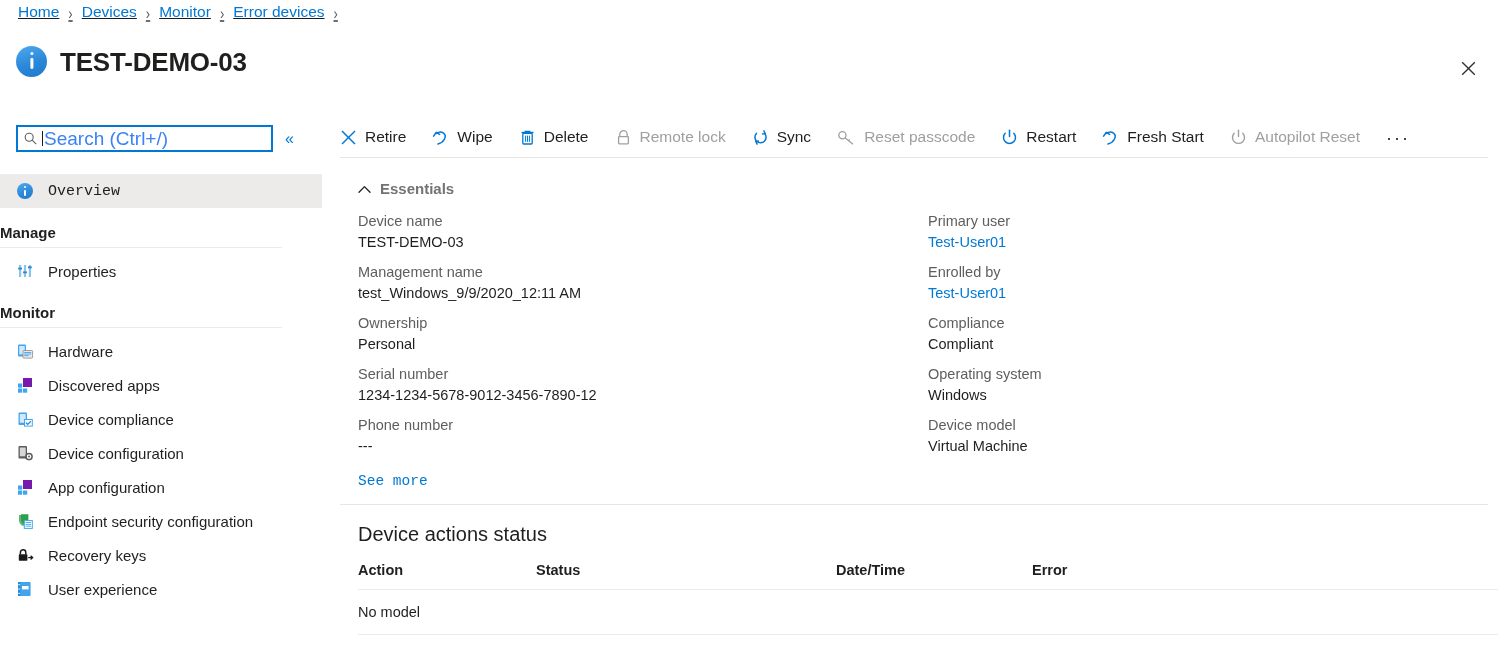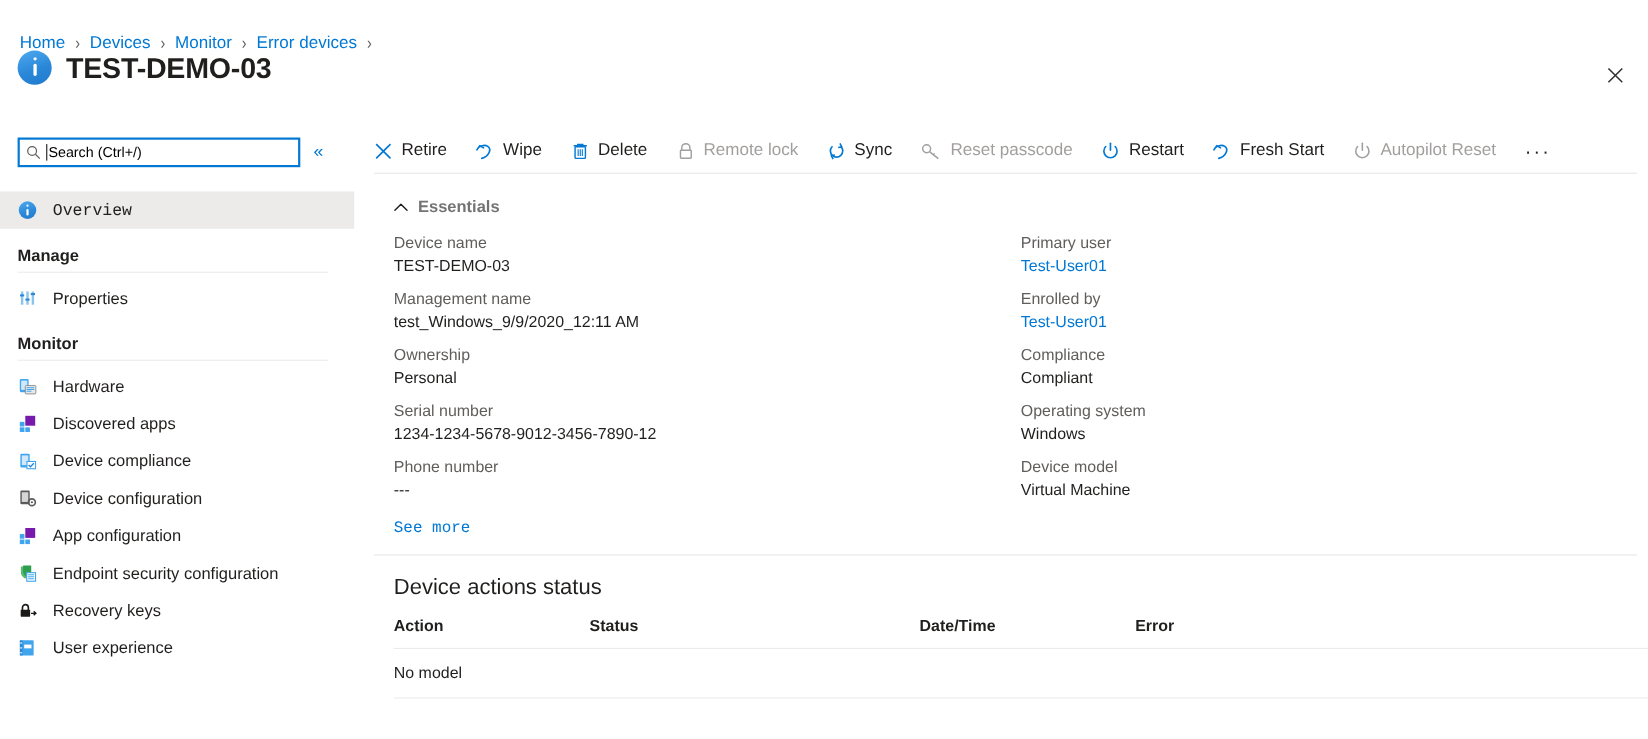--- a/index.html
+++ b/index.html
@@ -8,23 +8,24 @@
     width: 1498px; height: 672px;
     background: #ffffff;
     font-family: "Liberation Sans", sans-serif;
     color: #1b1a19;
     overflow: hidden;
   }
   .page { position: relative; width: 1498px; height: 672px; background:#fff; }
 
   
   .breadcrumb {
-    position: absolute; left: 16px; top: 31px;
-    display: flex; align-items: flex-start; gap: 0px;
+    position: absolute; left: 16px; top: 3px;
+    display: flex; align-items: flex-end; gap: 0px;
     font-size: 15.5px;
+    text-decoration: underline;
   }
   .crumb {
     color: #0078d4; cursor: pointer; padding: 0 2px;
   }
   .crumb.home { color:#0078d4; }
   .crumb-sep {
     color: #605e5c; font-size: 13px; margin: 0 7px; display:inline-block;
     transform: scaleY(1.25);
   }
 
@@ -68,37 +69,37 @@
   }
   .search-box {
     width: 257px; height: 27px; border: 2px solid #0078d4; background:#fff;
     display: flex; align-items: center; padding: 0 6px; position: relative;
   }
   .search-icon { flex:0 0 auto; margin-right: 5px; color:#605e5c; display:flex; }
   .search-caret {
     width: 1px; height: 15px; background: #1b1a19; margin-right: 1px;
   }
   .search-ph {
-    font-size: 13px; color: #000000; line-height: 1;
+    font-size: 19px; color: #3b82f6; line-height: 1;
   }
   .collapse-btn {
     margin-left: 12px; color: #0078d4; font-size: 16px; cursor: pointer;
     line-height: 1; user-select:none;
   }
 
   .nav-item {
     display: flex; align-items: center; height: 34px;
     padding-left: 16px; gap: 14px; cursor: pointer; font-size: 15px; color:#201f1e;
   }
   .nav-item.selected { background: #edebe9; width: 322px; }
   .nav-icon { width: 18px; height: 18px; flex:0 0 auto; display:flex; align-items:center; justify-content:center; }
   .nav-label { line-height: 1; }
 
   .nav-section {
-    padding-left: 16px; margin-top: 16px; width: 300px;
+    margin-top: 16px; width: 300px;
   }
   .nav-section-title {
     font-size: 15px; font-weight: 700; color: #201f1e; padding-bottom: 6px;
   }
   .nav-section-rule { height: 1px; background: #edebe9; width: 282px; }
 
   .mini-info {
     width:16px;height:16px;border-radius:50%;
     background: linear-gradient(160deg,#4eaaf0 0%, #2b88d8 60%, #1e79cc 100%);
     position:relative;

